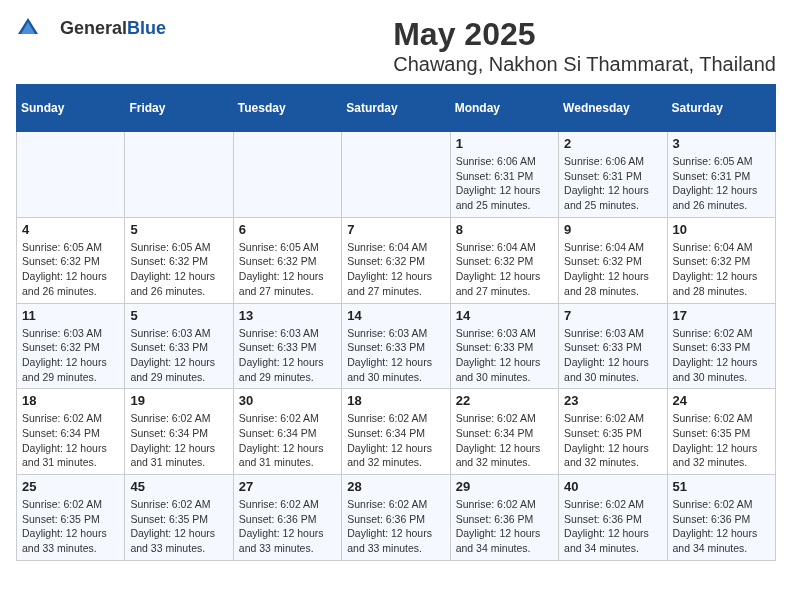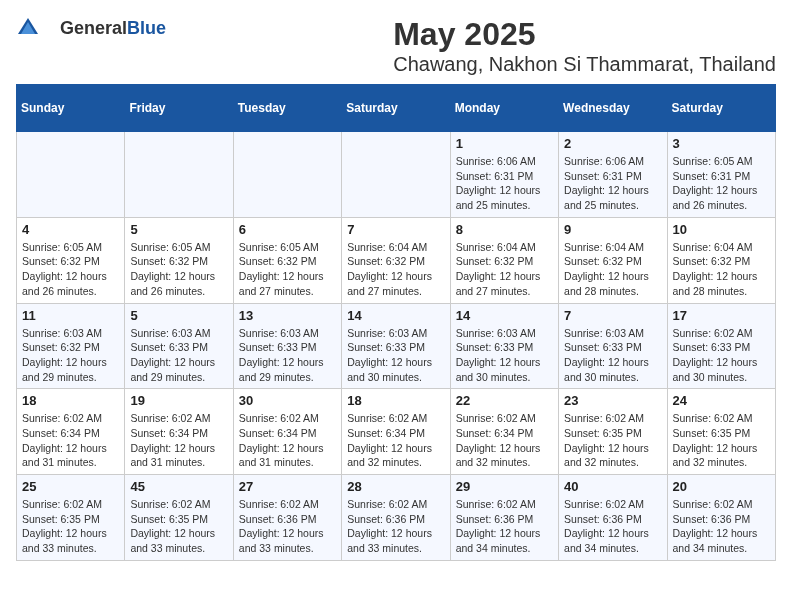--- a/index.html
+++ b/index.html
@@ -310,20 +310,20 @@
 Sunset: 6:36 PM
 Daylight: 12 hours and 34 minutes.</div>
         </td>
         <td>
           <span class="day-number">40</span>
           <div class="day-info" style="white-space: pre-line;">Sunrise: 6:02 AM
 Sunset: 6:36 PM
 Daylight: 12 hours and 34 minutes.</div>
         </td>
         <td>
-          <span class="day-number">20</span>
+          <span class="day-number">51</span>
           <div class="day-info" style="white-space: pre-line;">Sunrise: 6:02 AM
 Sunset: 6:36 PM
 Daylight: 12 hours and 34 minutes.</div>
         </td>
       </tr>
     </tbody>
 </table>
 
 </body></html>

